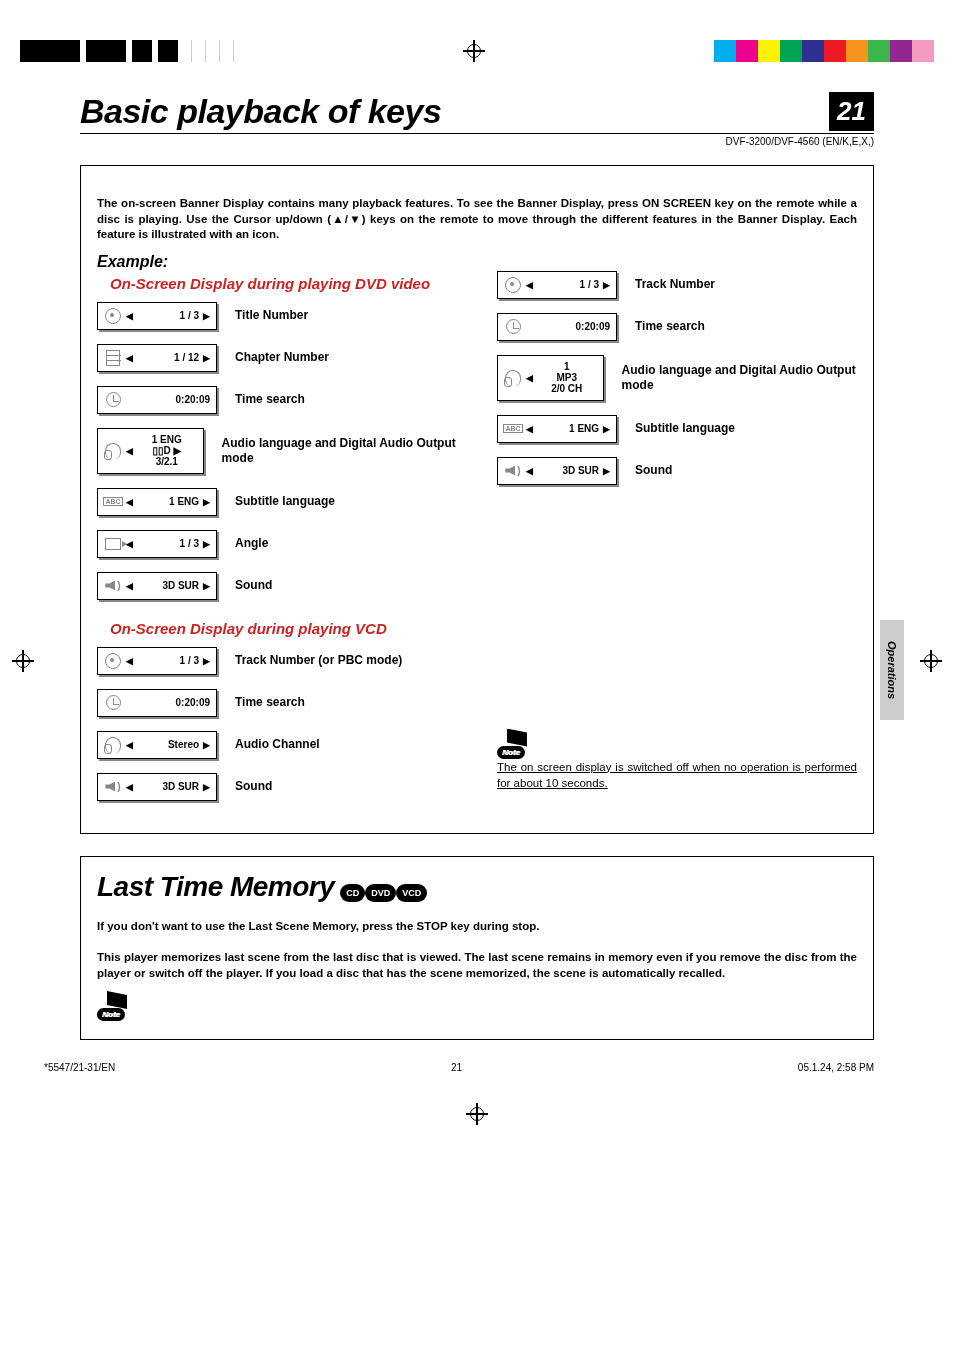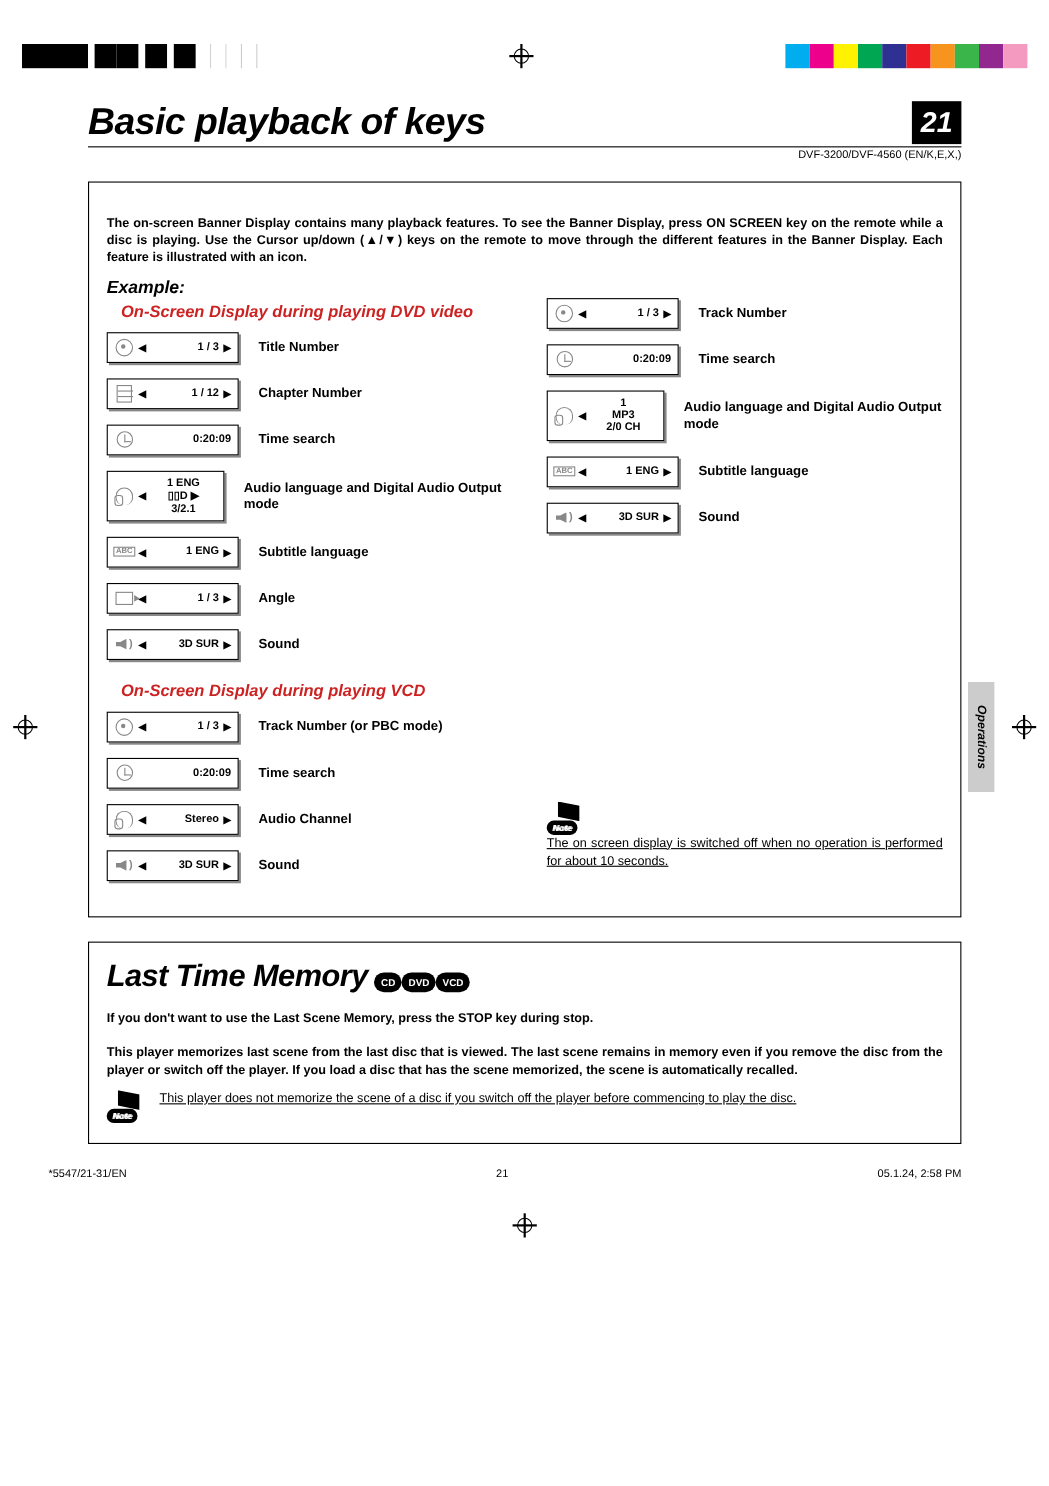--- a/index.html
+++ b/index.html
@@ -443,21 +443,20 @@
       <span>Last Time Memory</span>
       <span id="badges2"><span class="disc-badge">CD</span><span class="disc-badge">DVD</span><span class="disc-badge">VCD</span></span>
     </div>
     <div class="intro-text">If you don't want to use the Last Scene Memory, press the STOP key during stop.</div>
     <div class="intro-text">This player memorizes last scene from the last disc that is viewed. The last scene remains in memory even if you remove the disc from the player or switch off the player. If you load a disc that has the scene memorized, the scene is automatically recalled.</div>
     <div class="note-row">
       <div class="note-ic">
         <div class="sheet"></div>
           <div class="bubble">Note</div>
       </div>
-      <div class="note-text" style="flex:1">This player does not memorize the scene of a disc if you switch off the player before commencing to play the disc.</div>
     </div>
   </div>
 
 </div>
 
 <div class="side-tab">
   <span>Operations</span>
 </div>
 
 <div class="footer">

